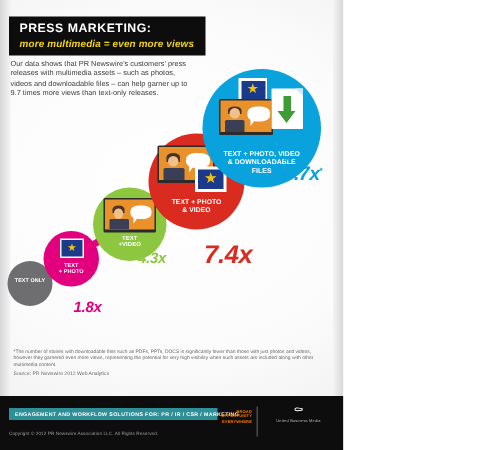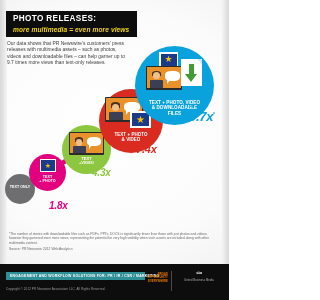--- a/index.html
+++ b/index.html
@@ -91,21 +91,21 @@
 
   
   .mult {
     position:absolute;
     font-weight:bold;
     font-style:italic;
     letter-spacing:-0.2px;
   }
   #m-18 { left:49px;  top:145px; font-size:10px;   color:#e2007f; }
   #m-43 { left:92px;  top:112px; font-size:10px; color:#8dc63f; }
-  #m-74 { left:136px; top:88px;  font-size:11px; color:#d92b1f;text-align:right; }
+  #m-74 { left:136px; top:105px;  font-size:17px; color:#d92b1f;text-align:right; }
 
   #m-97-wrap { position:absolute; left:189px; top:48px; text-align:left; }
   #m-97-upto { font-size:4.2px; font-weight:bold; color:#0aa2dc; letter-spacing:0.3px; line-height:5px; }
   #m-97 { font-size:13px; font-weight:bold; font-style:italic; color:#0aa2dc; letter-spacing:-0.3px; line-height:13px; }
   #m-97-star { font-size:5px; font-style:normal; vertical-align:super; }
   .tv {
     position:absolute;
     background:#2b2b2b;
     border-radius:1px;
     overflow:hidden;
@@ -182,21 +182,21 @@
 </style>
 </head>
 <body>
 
 <div id="page">
 
   <div class="edge-l"></div>
   <div class="edge-r"></div>
 
   <div id="hdr-box">
-    <div id="hdr-title">PHOTO RELEASES:</div>
+    <div id="hdr-title">PRESS MARKETING:</div>
     <div id="hdr-sub">more multimedia = even more views</div>
   </div>
 
   <div id="intro">Our data shows that PR Newswire's customers' press releases with multimedia assets – such as photos, videos and downloadable files – can help garner up to 9.7 times more views than text-only releases.</div>
 
   <div id="chart">
 
     <svg width="229" height="165" viewBox="0 0 229 165">
 
       <line x1="20" y1="134" x2="47" y2="117" stroke="#6e6e70" stroke-width="4.2" stroke-linecap="round"></line>

